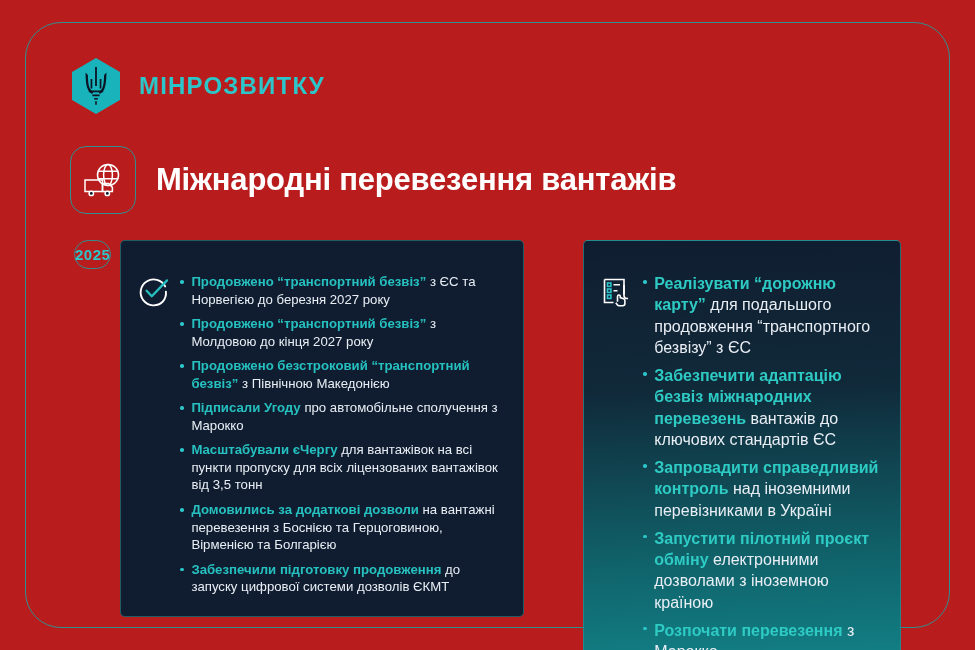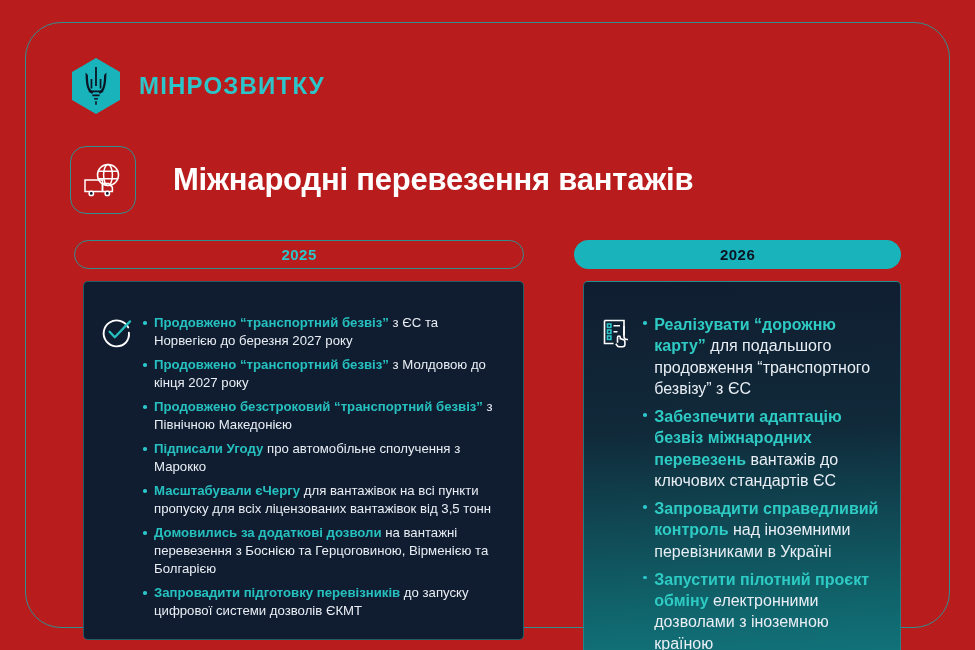--- a/index.html
+++ b/index.html
@@ -32,21 +32,21 @@
   #brand-name {
     color:#2cc5c9;
     font-size:24px;
     font-weight:bold;
     letter-spacing:1.2px;
   }
 
   
   #title-row {
     position:absolute; left:70px; top:146px;
-    display:flex; align-items:center; gap:37px;
+    display:flex; align-items:center; gap:20px;
   }
   #title-icon-box {
     width:66px; height:68px;
     border:1.5px solid #2f8f91;
     border-radius:16px;
     display:flex; align-items:center; justify-content:center;
     flex:0 0 auto;
   }
   #title-text {
     color:#ffffff;
@@ -55,21 +55,21 @@
     letter-spacing:-0.2px;
     white-space:nowrap;
   }
 
   
   #columns {
     position:absolute;
     left:74px; top:240px; right:74px;
     display:flex; gap:50px; align-items:flex-start;
   }
-  .column { display:flex; flex-direction:column; }
+  .column { display:flex; flex-direction:row; }
   .col-2025 { width:452px; }
   .col-2026 { width:328px; }
 
   .year-pill {
     height:29px;
     border-radius:16px;
     display:flex; align-items:center; justify-content:center;
     font-size:15px; font-weight:bold;
     letter-spacing:0.5px;
     margin-bottom:12px;
@@ -180,27 +180,26 @@
             <path d="M9.6 15.8 l5.2 5.4 L30 5.4" stroke="#25c0bf" stroke-width="2.3" stroke-linecap="round" stroke-linejoin="round"></path>
           </svg>
         </div>
         <ul class="bullets b2025">
             <li><span class="hl">Продовжено “транспортний безвіз”</span><span> з ЄС та Норвегією до березня 2027 року</span></li>
             <li><span class="hl">Продовжено “транспортний безвіз”</span><span> з Молдовою до кінця 2027 року</span></li>
             <li><span class="hl">Продовжено безстроковий “транспортний безвіз”</span><span> з Північною Македонією</span></li>
             <li><span class="hl">Підписали Угоду</span><span> про автомобільне сполучення з Марокко</span></li>
             <li><span class="hl">Масштабували єЧергу</span><span> для вантажівок на всі пункти пропуску для всіх ліцензованих вантажівок від 3,5 тонн</span></li>
             <li><span class="hl">Домовились за додаткові дозволи</span><span> на вантажні перевезення з Боснією та Герцоговиною, Вірменією та Болгарією</span></li>
-            <li><span class="hl">Запровадити підготовку перевізників</span><span> до запуску цифрової системи дозволів ЄКМТ</span></li>
+            <li><span class="hl">Забезпечили підготовку продовження</span><span> до запуску цифрової системи дозволів ЄКМТ</span></li>
           </ul>
       </div>
     </div>
 
     <div class="column col-2026">
-      <div class="year-pill filled">2026</div>
       <div class="card card-2026">
         <div class="card-icon">
           <svg width="32" height="32" viewBox="0 0 32 32" fill="none" stroke="#ffffff" stroke-width="1.6">
             <path d="M4.5 4.5 h19.5 v15 M4.5 4.5 v23 h9"></path>
             <rect x="7.5" y="8" width="3.4" height="3.4" stroke="#2cc5c9"></rect>
             <rect x="7.5" y="14" width="3.4" height="3.4" stroke="#2cc5c9"></rect>
             <rect x="7.5" y="20" width="3.4" height="3.4" stroke="#2cc5c9"></rect>
             <path d="M13.5 9.7 h6.5 M13.5 15.7 h4"></path>
             <path d="M24 10 v10.5 a3 3 0 0 0 3 3 h1" stroke="#ffffff"></path>
             <path d="M17.5 26.8 v-5.4 a1.4 1.4 0 0 1 2.8 0 v1.2 l3.3 1.1 a2 2 0 0 1 1.3 2 v2.8 a2.2 2.2 0 0 1 -2.2 2.2 h-3.6 a2.3 2.3 0 0 1 -1.8 -0.9 l-1.5 -2"></path>

